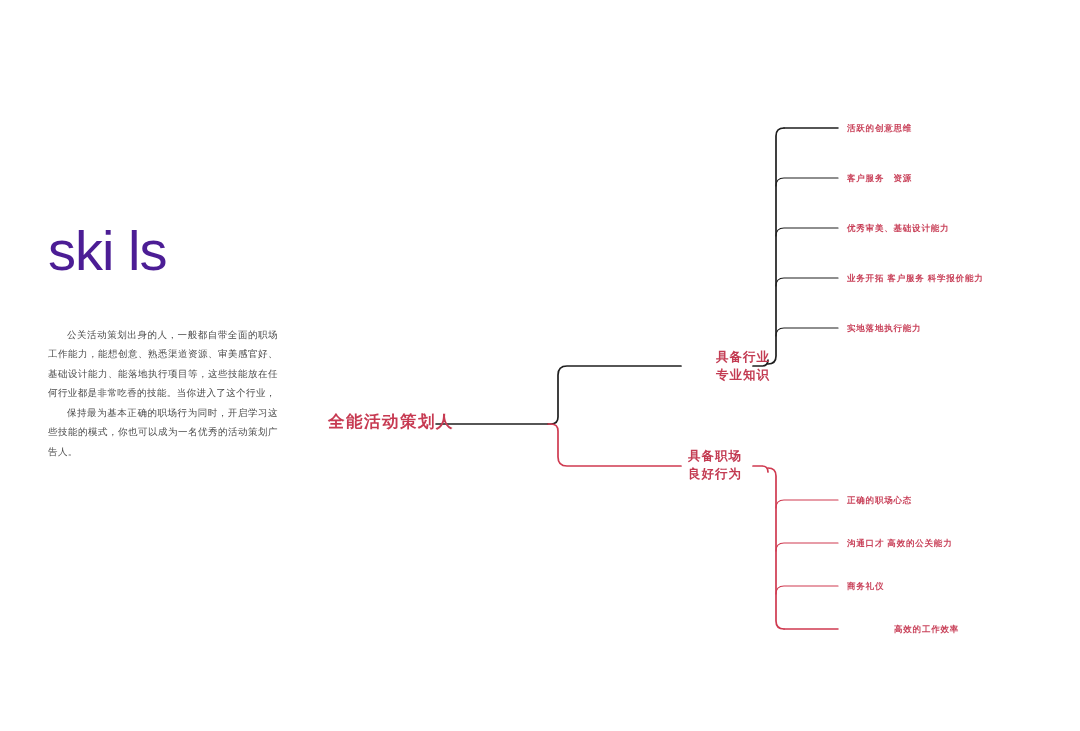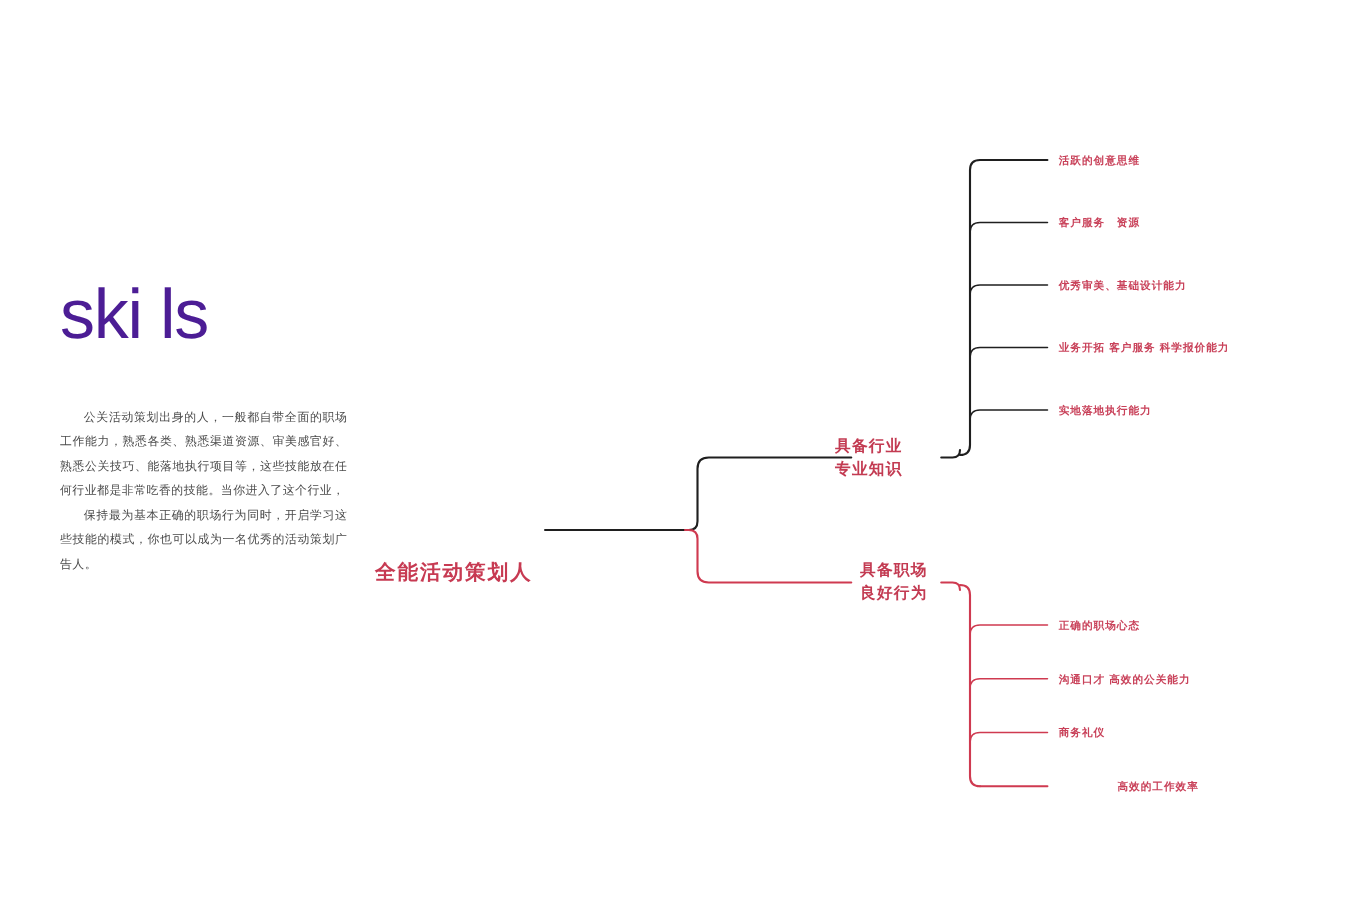--- a/index.html
+++ b/index.html
@@ -66,50 +66,49 @@
   .map-label {
     position: absolute;
     font-family: "Liberation Sans", "DejaVu Sans", sans-serif;
     white-space: pre;
   }
   #root-label {
     font-size: 16.5px;
     font-weight: 600;
     color: #c73a52;
     letter-spacing: 1.5px;
-    left: 300px;
+    left: 328px;
     top: 411px;
-    margin-top: 36px;
   }
   .branch-label {
     font-size: 12.5px;
     font-weight: 700;
     color: #c33b52;
     letter-spacing: 1px;
     line-height: 1.45;
     text-align: left;
   }
-  #branch-label-0 { left: 668px; top: 348px; }
+  #branch-label-0 { left: 716px; top: 348px; }
   #branch-label-1 { left: 688px; top: 447px; }
   .leaf-label {
     font-size: 8.5px;
     font-weight: 700;
     color: #c9425a;
     letter-spacing: 0.8px;
   }
 </style>
 </head>
 <body>
 
 <div id="page">
 
   <div id="left-col">
     <h1 id="title">ski ls</h1>
     <div id="body-copy">
-      <p class="indent">公关活动策划出身的人，一般都自带全面的职场工作能力，熟悉各类、熟悉渠道资源、审美感官好、熟悉公关技巧、能落地执行项目等，这些技能放在任何行业都是非常吃香的技能。当你进入了这个行业，</p>
+      <p class="indent">公关活动策划出身的人，一般都自带全面的职场工作能力，能想创意、熟悉渠道资源、审美感官好、基础设计能力、能落地执行项目等，这些技能放在任何行业都是非常吃香的技能。当你进入了这个行业，</p>
       <p class="indent">保持最为基本正确的职场行为同时，开启学习这些技能的模式，你也可以成为一名优秀的活动策划广告人。</p>
     </div>
   </div>
 
   <svg id="map-svg" viewBox="0 0 1080 731">
     <g fill="none" stroke-linecap="round" stroke-linejoin="round">
 
       <path d="M 436 424 L 548 424" stroke="#1f1f1f" stroke-width="1.6"></path>
 
       <path d="M 548 424 L 551 424 Q 558 424 558 417 L 558 375 Q 558 366 567 366 L 681 366" stroke="#1f1f1f" stroke-width="1.7"></path>

